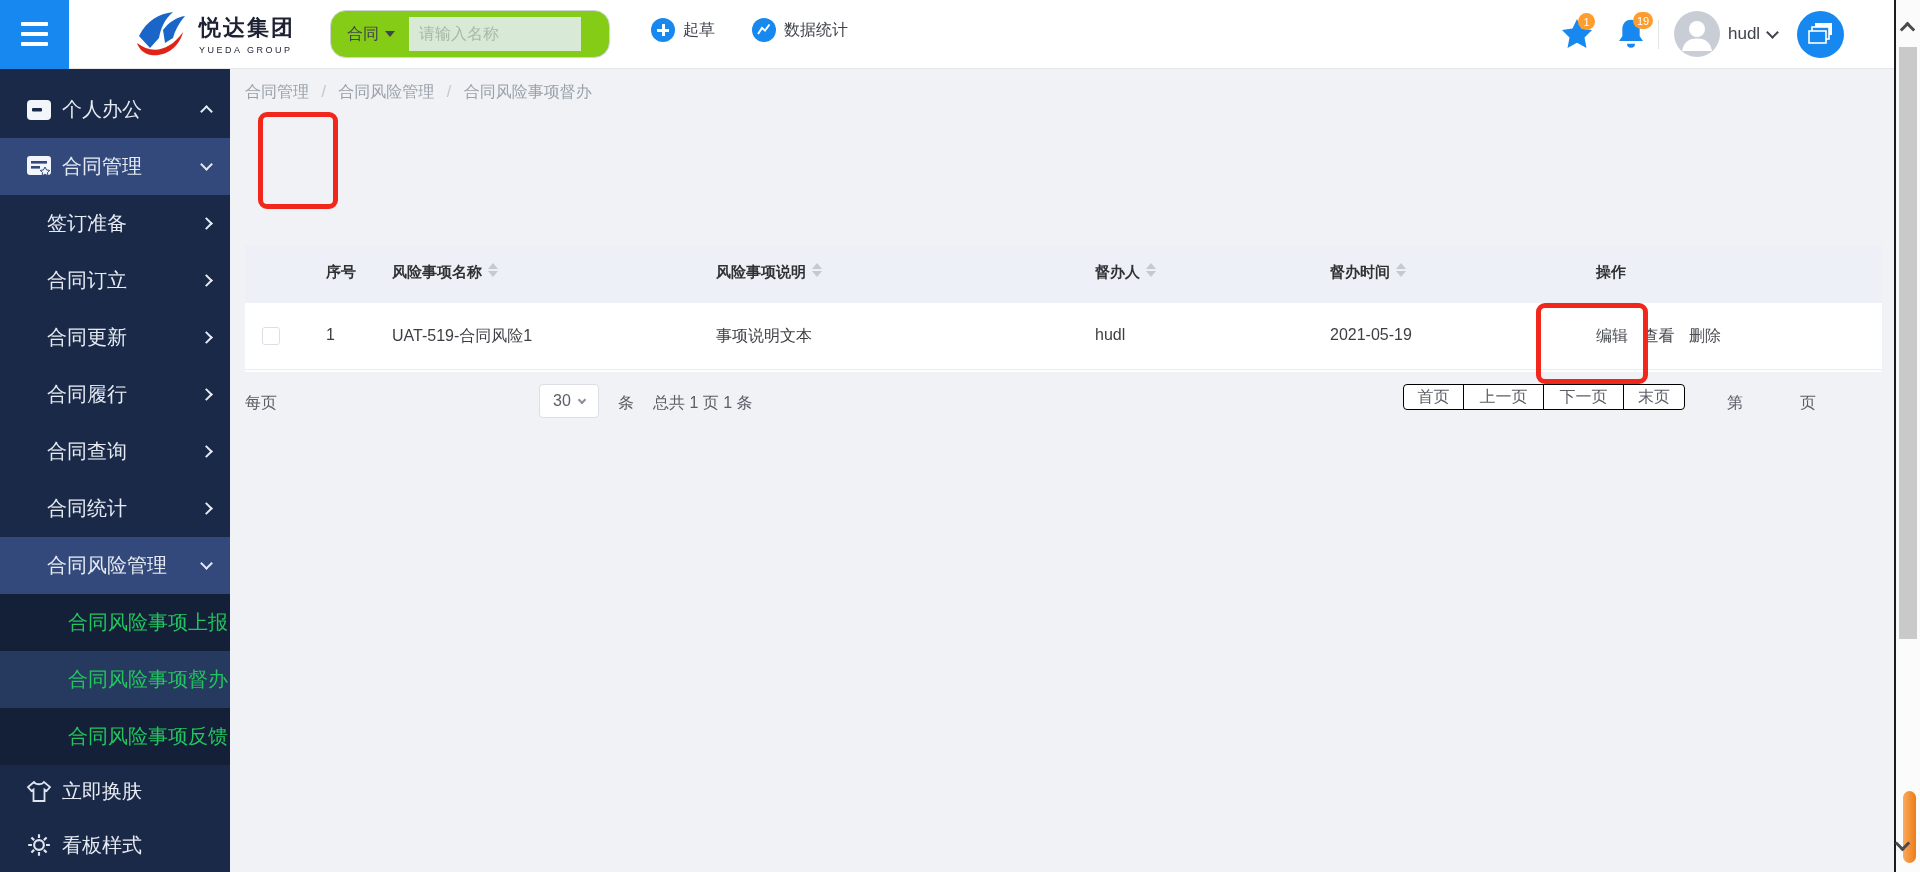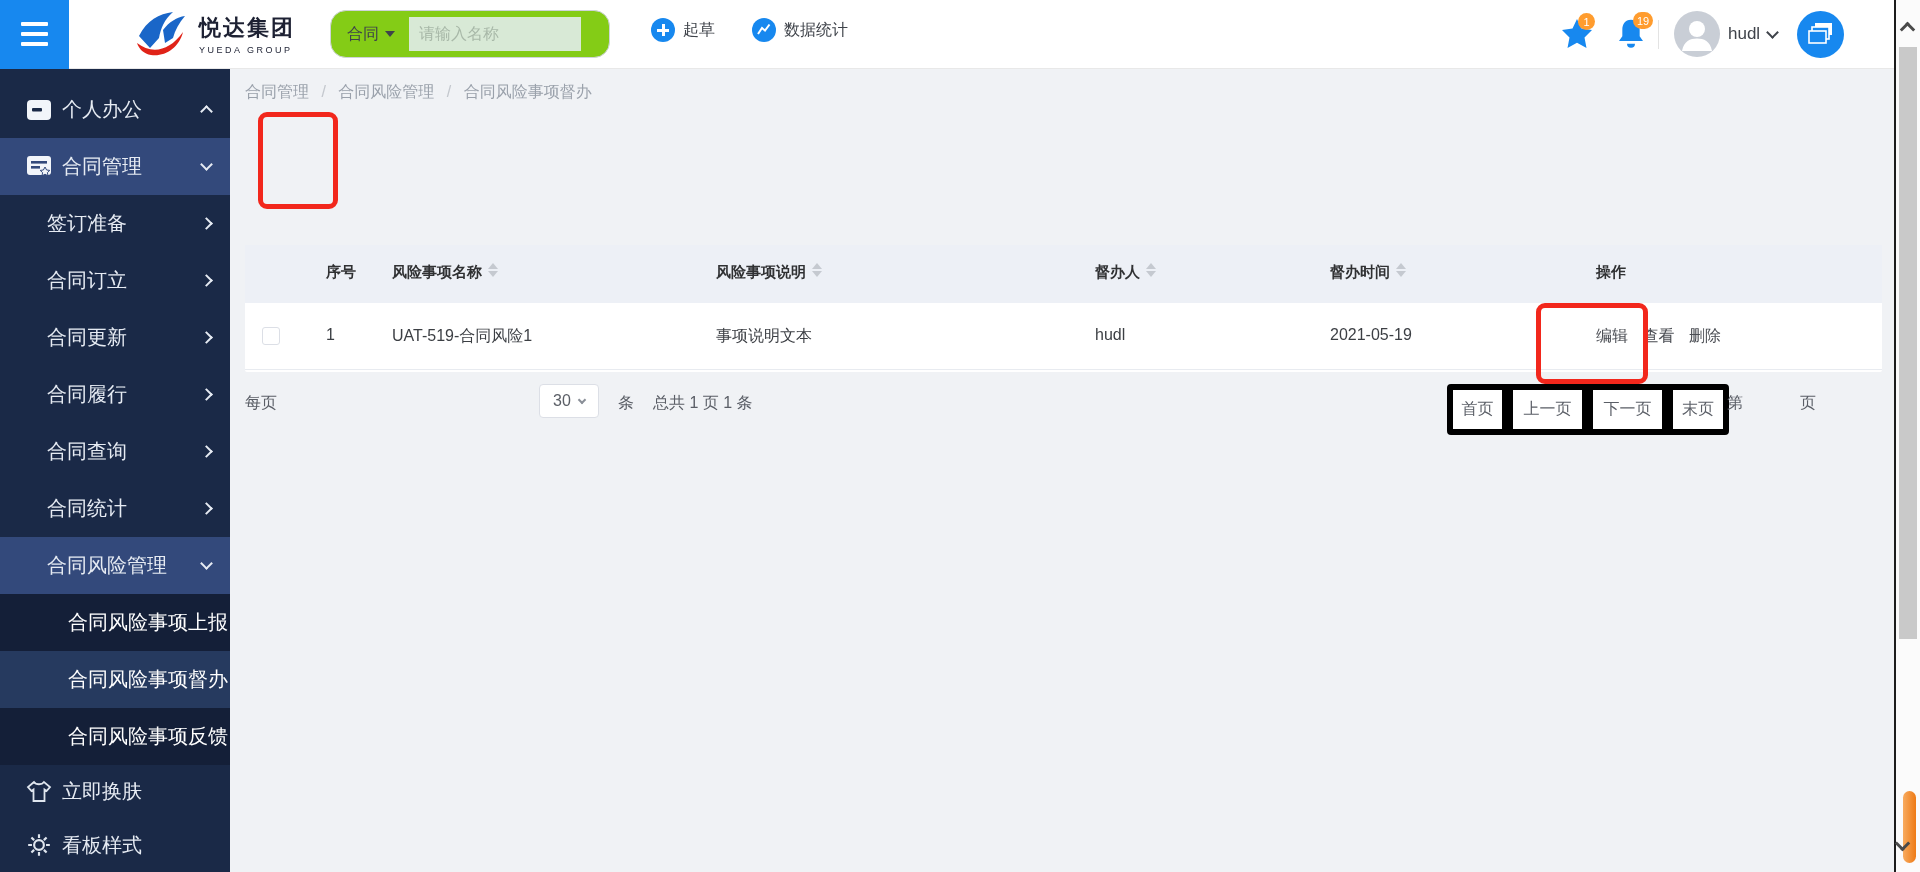--- a/index.html
+++ b/index.html
@@ -30,21 +30,21 @@
   .hdr-divider { position:absolute; left:1658px; top:20px; width:1px; height:29px; background:#e3e3e3; }
   .username { position:absolute; left:1728px; top:24px; font-size:17px; color:#3f434a; cursor:pointer; display:flex; align-items:center; }
   .chev { display:inline-block; border-right:2px solid #3f434a; border-bottom:2px solid #3f434a; width:9px; height:9px; }
   .chev.down { transform:rotate(45deg); }
   .username .chev { margin-left:8px; margin-top:-4px; }
 
   
   .sidebar { position:absolute; left:0; top:69px; width:230px; height:803px; background:#1a2947; z-index:4; }
   .nav-item { position:absolute; left:0; width:230px; display:flex; align-items:center; color:#e6ebf3; font-size:20px; cursor:pointer; }
   .nav-item.hl  { background:#33497b; }
-  .nav-item.sub { background:#141f38; color:#ffffff;padding-left:28px; }
+  .nav-item.sub { background:#141f38; color:#22c55e;padding-left:28px; }
   .nav-item.sub.sel { background:#263a5f; }
   .nav-icon { position:absolute; left:26px; }
   .nav-label-lvl1 { position:absolute; left:62px; }
   .nav-label-lvl2 { position:absolute; left:47px; }
   .nav-label-lvl3 { position:absolute; left:68px; }
   .nav-chev { position:absolute; left:202px; border-color:#e6ebf3; border-right-width:2.5px; border-bottom-width:2.5px; width:9px; height:9px; border-right-style:solid; border-bottom-style:solid; }
   .nav-chev.right { transform:rotate(-45deg); }
   .nav-chev.down  { transform:rotate(45deg); margin-top:-4px; }
   .nav-chev.up    { transform:rotate(-135deg); margin-top:4px; }
 
@@ -71,21 +71,21 @@
   .trow { position:absolute; left:0; top:58px; width:1637px; height:67px; background:#fff; border-bottom:1px solid #e8ebf0; }
   .td { position:absolute; top:23px; font-size:16px; color:#3c3f44; }
   .checkbox { position:absolute; left:17px; top:24px; width:18px; height:18px; border:1px solid #dcdfe6; border-radius:3px; background:#fff; cursor:pointer; }
   .action-link { margin-right:10px; cursor:pointer; color:#4a4d53; }
 
   
   .pag { position:absolute; top:384px; font-size:16px; color:#5a5e66; z-index:1; }
   .pag-label { position:absolute; top:9px; }
   .per-select { position:absolute; left:294px; top:0; width:60px; height:34px; border:1px solid #dcdfe6; border-radius:4px; background:#fff; display:flex; align-items:center; justify-content:center; cursor:pointer; }
   .per-select .chev { width:6px; height:6px; border-color:#8a8f98; margin-left:8px; margin-top:-3px; }
-  .pbtn { position:absolute; top:0; height:51px; background:#fff; border:6px solid #000000; color:#5a5e66; font-size:16px; cursor:pointer; font-family:inherit;margin-left:44px; }
+  .pbtn { position:absolute; top:0; height:26px; background:#fff; border:1px solid #000000; color:#5a5e66; font-size:16px; cursor:pointer; font-family:inherit; }
   .pbtn.first { border-radius:4px 0 0 4px; }
   .pbtn.last  { border-radius:0 4px 4px 0; }
 
   
   .anno { position:absolute; border:5px solid #f2271c; border-radius:9px; z-index:20; pointer-events:none; background:transparent; }
 
   
   .page-edge { position:absolute; left:1894px; top:0; width:2px; height:872px; background:#1c1c1c; z-index:30; }
   .scroll-col { position:absolute; left:1896px; top:0; width:24px; height:872px; background:#fbfbfb; z-index:30; }
   .scroll-thumb { position:absolute; left:3px; top:47px; width:18px; height:592px; background:#c9c9c9; }

